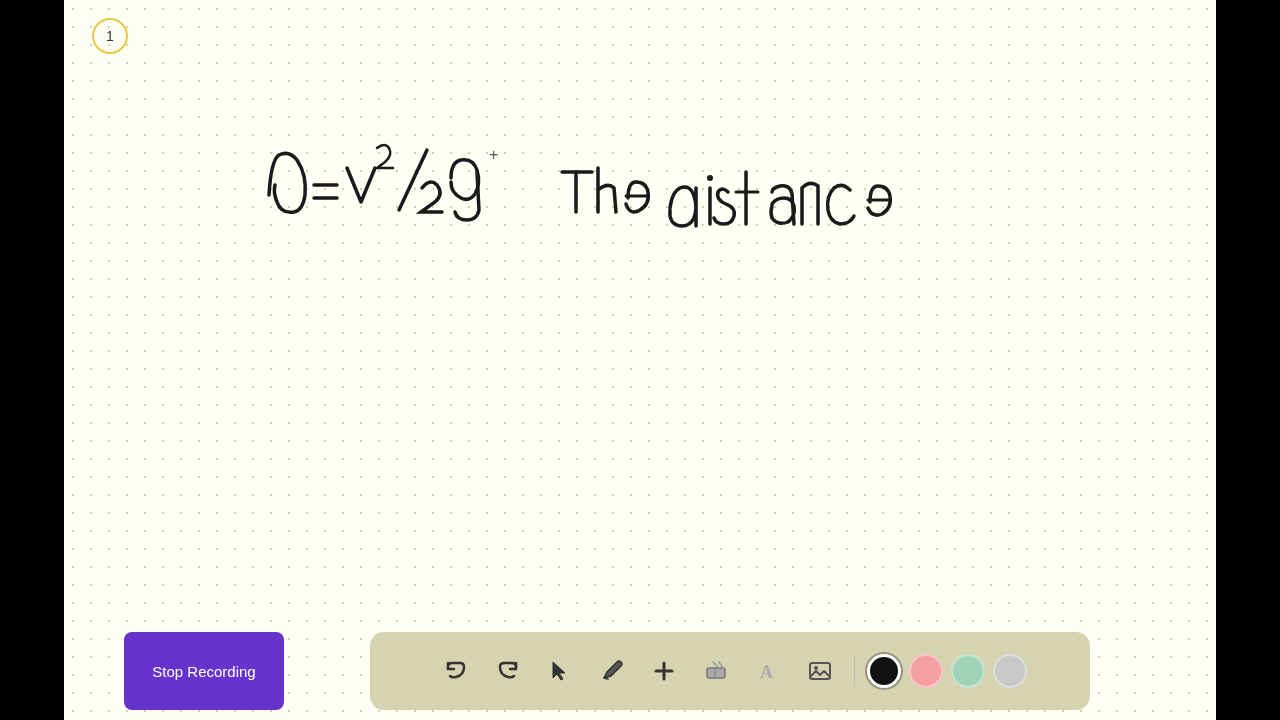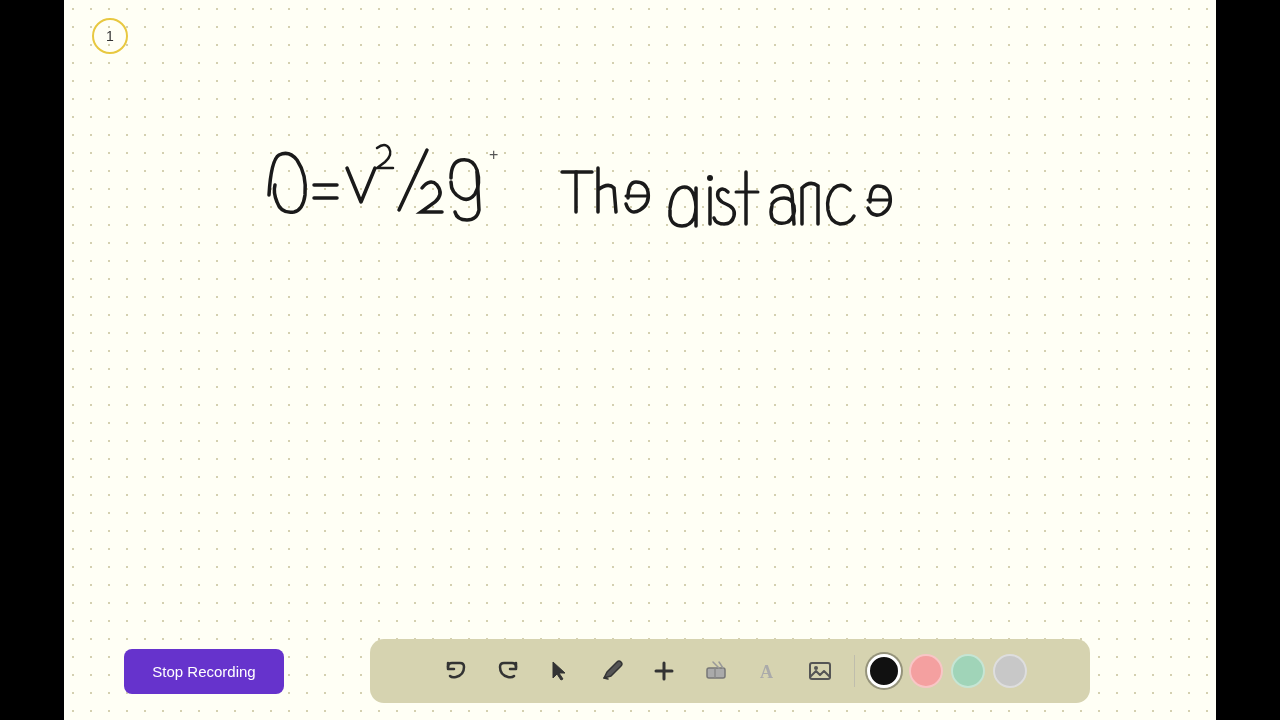--- a/index.html
+++ b/index.html
@@ -54,21 +54,20 @@
     }
 
     
     .bottom-bar {
       position: absolute;
       bottom: 0;
       left: 0;
       right: 0;
       height: 88px;
       display: flex;
-      align-items: center;
       padding: 0 60px 10px 60px;
       gap: 20px;
     }
 
     .stop-recording-btn {
       background: #6633cc;
       color: #fff;
       border: none;
       border-radius: 8px;
       padding: 14px 24px;

